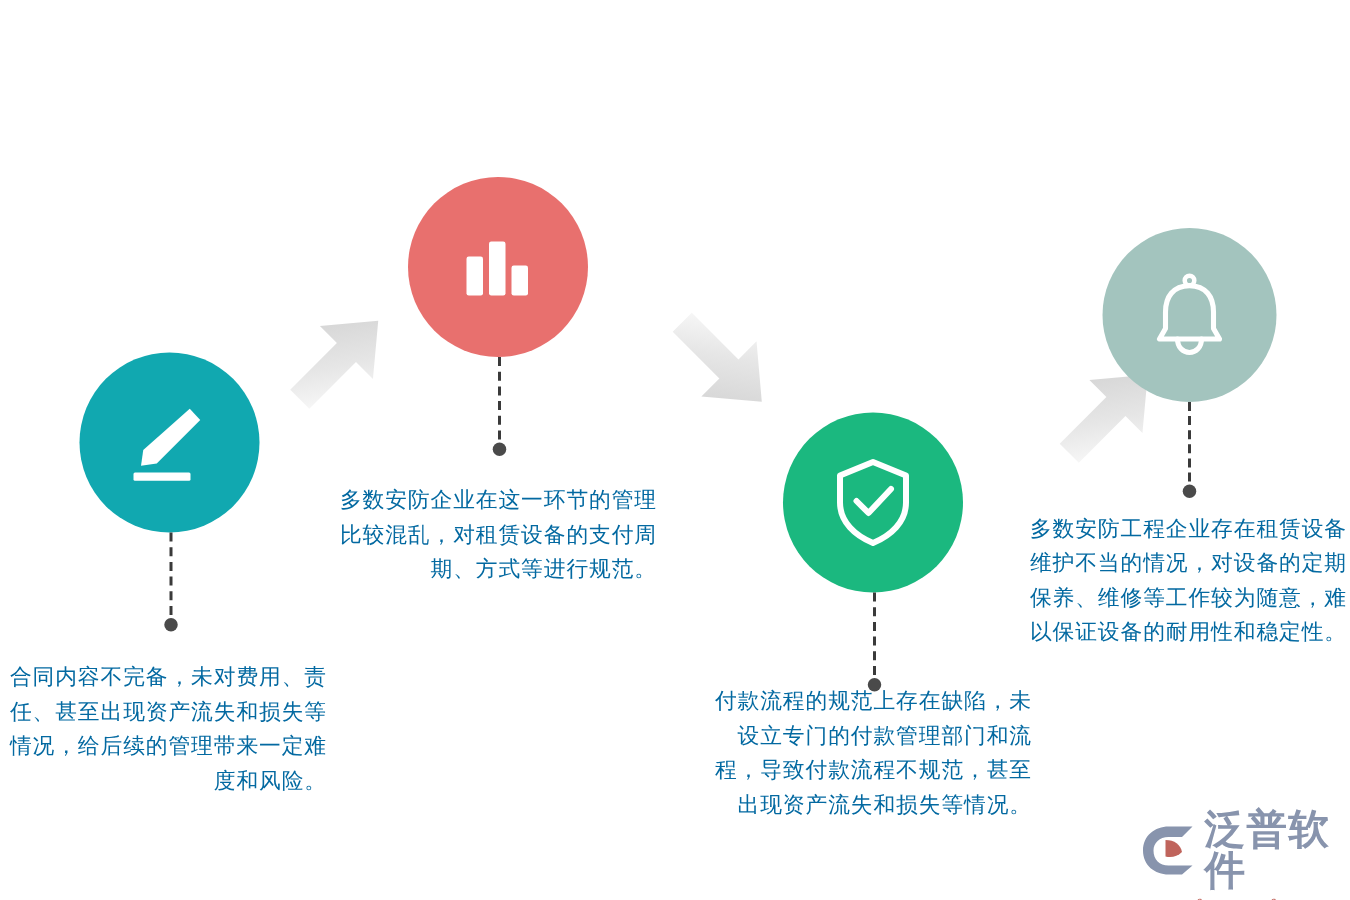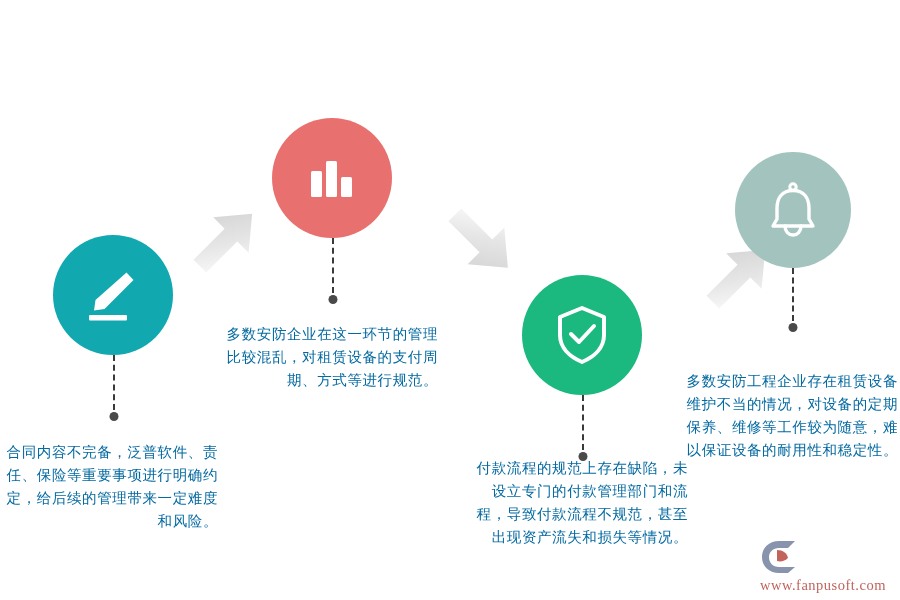--- a/index.html
+++ b/index.html
@@ -165,21 +165,21 @@
           <path d="M 44.5 7.5 L 51.5 15 L 22.5 44 L 12 45.5 L 13.5 35 Z" fill="#ffffff"></path>
 
           <rect x="7" y="50" width="38" height="5.5" rx="1" fill="#ffffff"></rect>
         </svg>
       </span>
     </div>
     <div class="connector" style="left:108px; top:355px; width:11px; height:66px;">
       <div class="stem" style="height:55px;"></div>
       <div class="knob"></div>
     </div>
-    <div class="caption" style="left:6px; top:441px; width:212px;">合同内容不完备，泛普软件、责任、保险等重要事项进行明确约定，给后续的管理带来一定难度和风险。</div>
+    <div class="caption" style="left:6px; top:441px; width:212px;">合同内容不完备，未对费用、责任、甚至出现资产流失和损失等情况，给后续的管理带来一定难度和风险。</div>
   </div>
 
   <div class="step">
     <div class="circle" style="left:272px; top:118px; width:120px; height:120px; background:#E8706E;">
       <span>
         <svg width="52" height="52" viewBox="0 0 52 52">
           <rect x="5" y="19" width="11" height="26" rx="1.5" fill="#ffffff"></rect>
           <rect x="20" y="9" width="11" height="36" rx="1.5" fill="#ffffff"></rect>
           <rect x="35" y="25" width="11" height="20" rx="1.5" fill="#ffffff"></rect>
         </svg>
@@ -217,30 +217,31 @@
           <path d="M 27 9.5 C 16 9.5 11 17 11 27 L 11 38 L 7 45 L 47 45 L 43 38
                    L 43 27 C 43 17 38 9.5 27 9.5 Z" fill="none" stroke="#ffffff" stroke-width="3.4" stroke-linejoin="round"></path>
           <path d="M 19 45 C 19 50.5 22.6 54 27 54 C 31.4 54 35 50.5 35 45" fill="none" stroke="#ffffff" stroke-width="3.4" stroke-linecap="round"></path>
         </svg>
       </span>
     </div>
     <div class="connector" style="left:787px; top:268px; width:11px; height:64px;">
       <div class="stem" style="height:53px;"></div>
       <div class="knob"></div>
     </div>
-    <div class="caption" style="left:686px; top:370px; width:212px;">多数安防工程企业存在租赁设备维护不当的情况，对设备的定期保养、维修等工作较为随意，难以保证设备的耐用性和稳定性。</div>
+    <div class="caption" style="left:686px; top:342px; width:212px;">多数安防工程企业存在租赁设备维护不当的情况，对设备的定期保养、维修等工作较为随意，难以保证设备的耐用性和稳定性。</div>
   </div>
 
   <div class="logo" style="left:758px; top:540px;">
     <div class="logo-row">
       <span class="logo-mark">
         <svg width="40" height="34" viewBox="0 0 40 34">
           <path d="M 4 17 C 4 7 12 1 21 1 L 37 1 L 30 8 L 21 8
                    C 15 8 11 12 11 17 C 11 23 15 27 21 27 L 37 27
                    L 30 33 L 21 33 C 12 33 4 27 4 17 Z" fill="#8894ad"></path>
           <path d="M 19 10 C 25 10 29 13 30 18 C 27 21 23 22 19 21 Z" fill="#c0645c"></path>
         </svg>
       </span>
+      <span class="logo-word">泛普软件</span>
     </div>
     <div class="logo-url">www.fanpusoft.com</div>
   </div>
 
 </div>
 
 </body></html>

